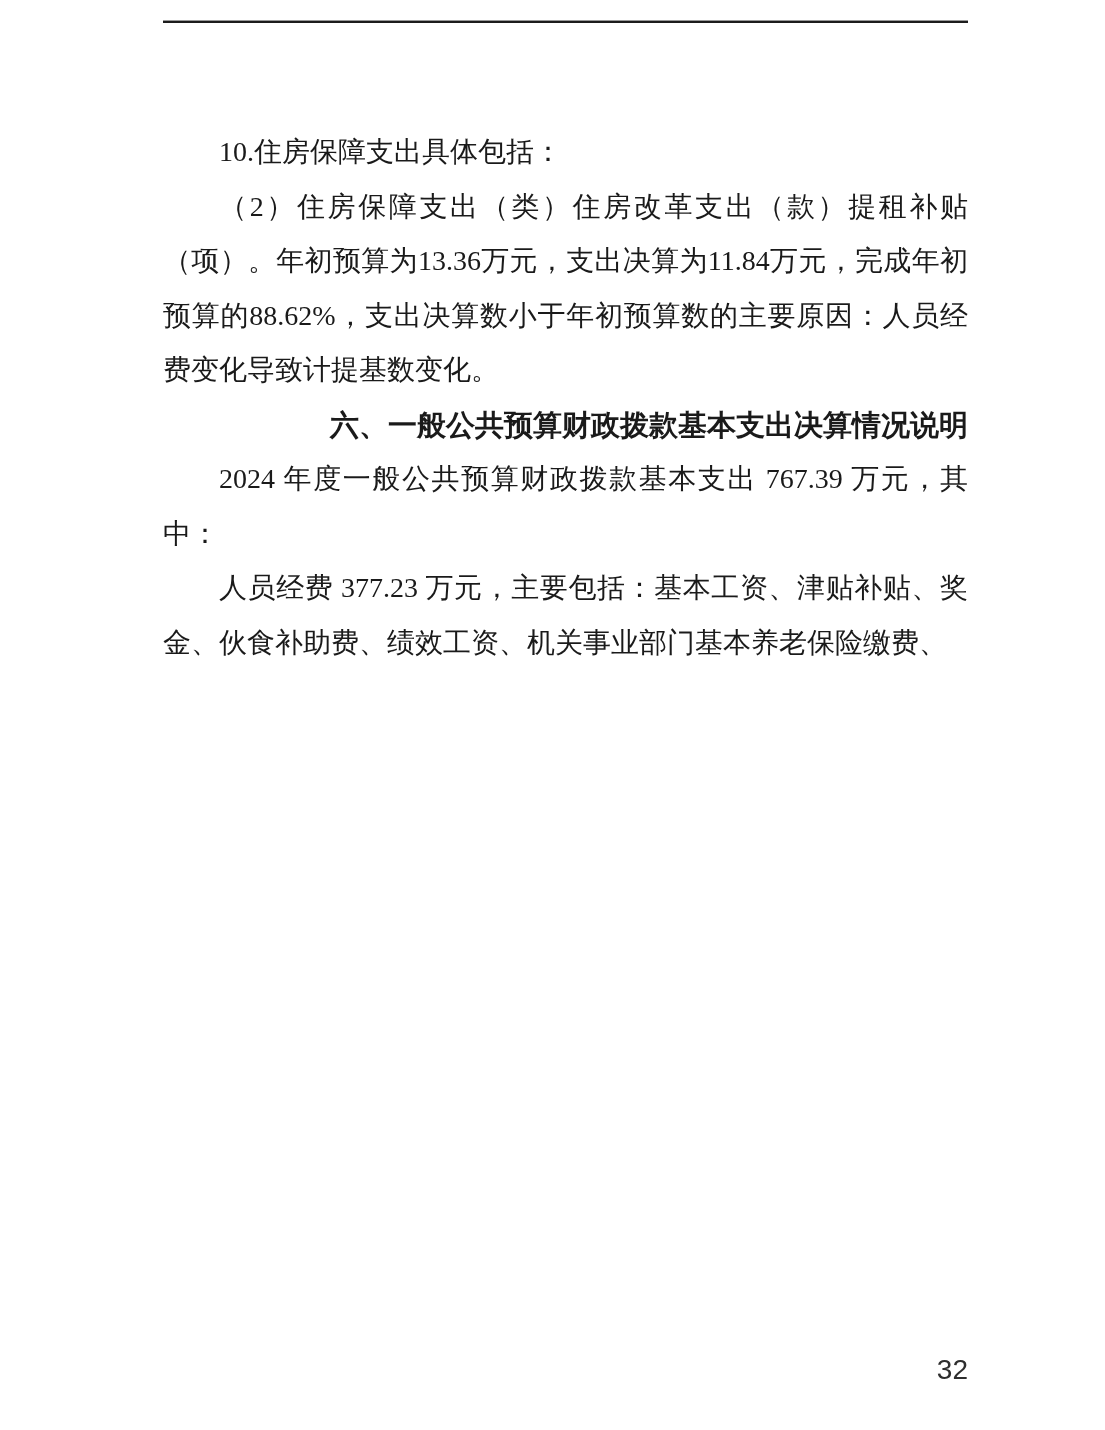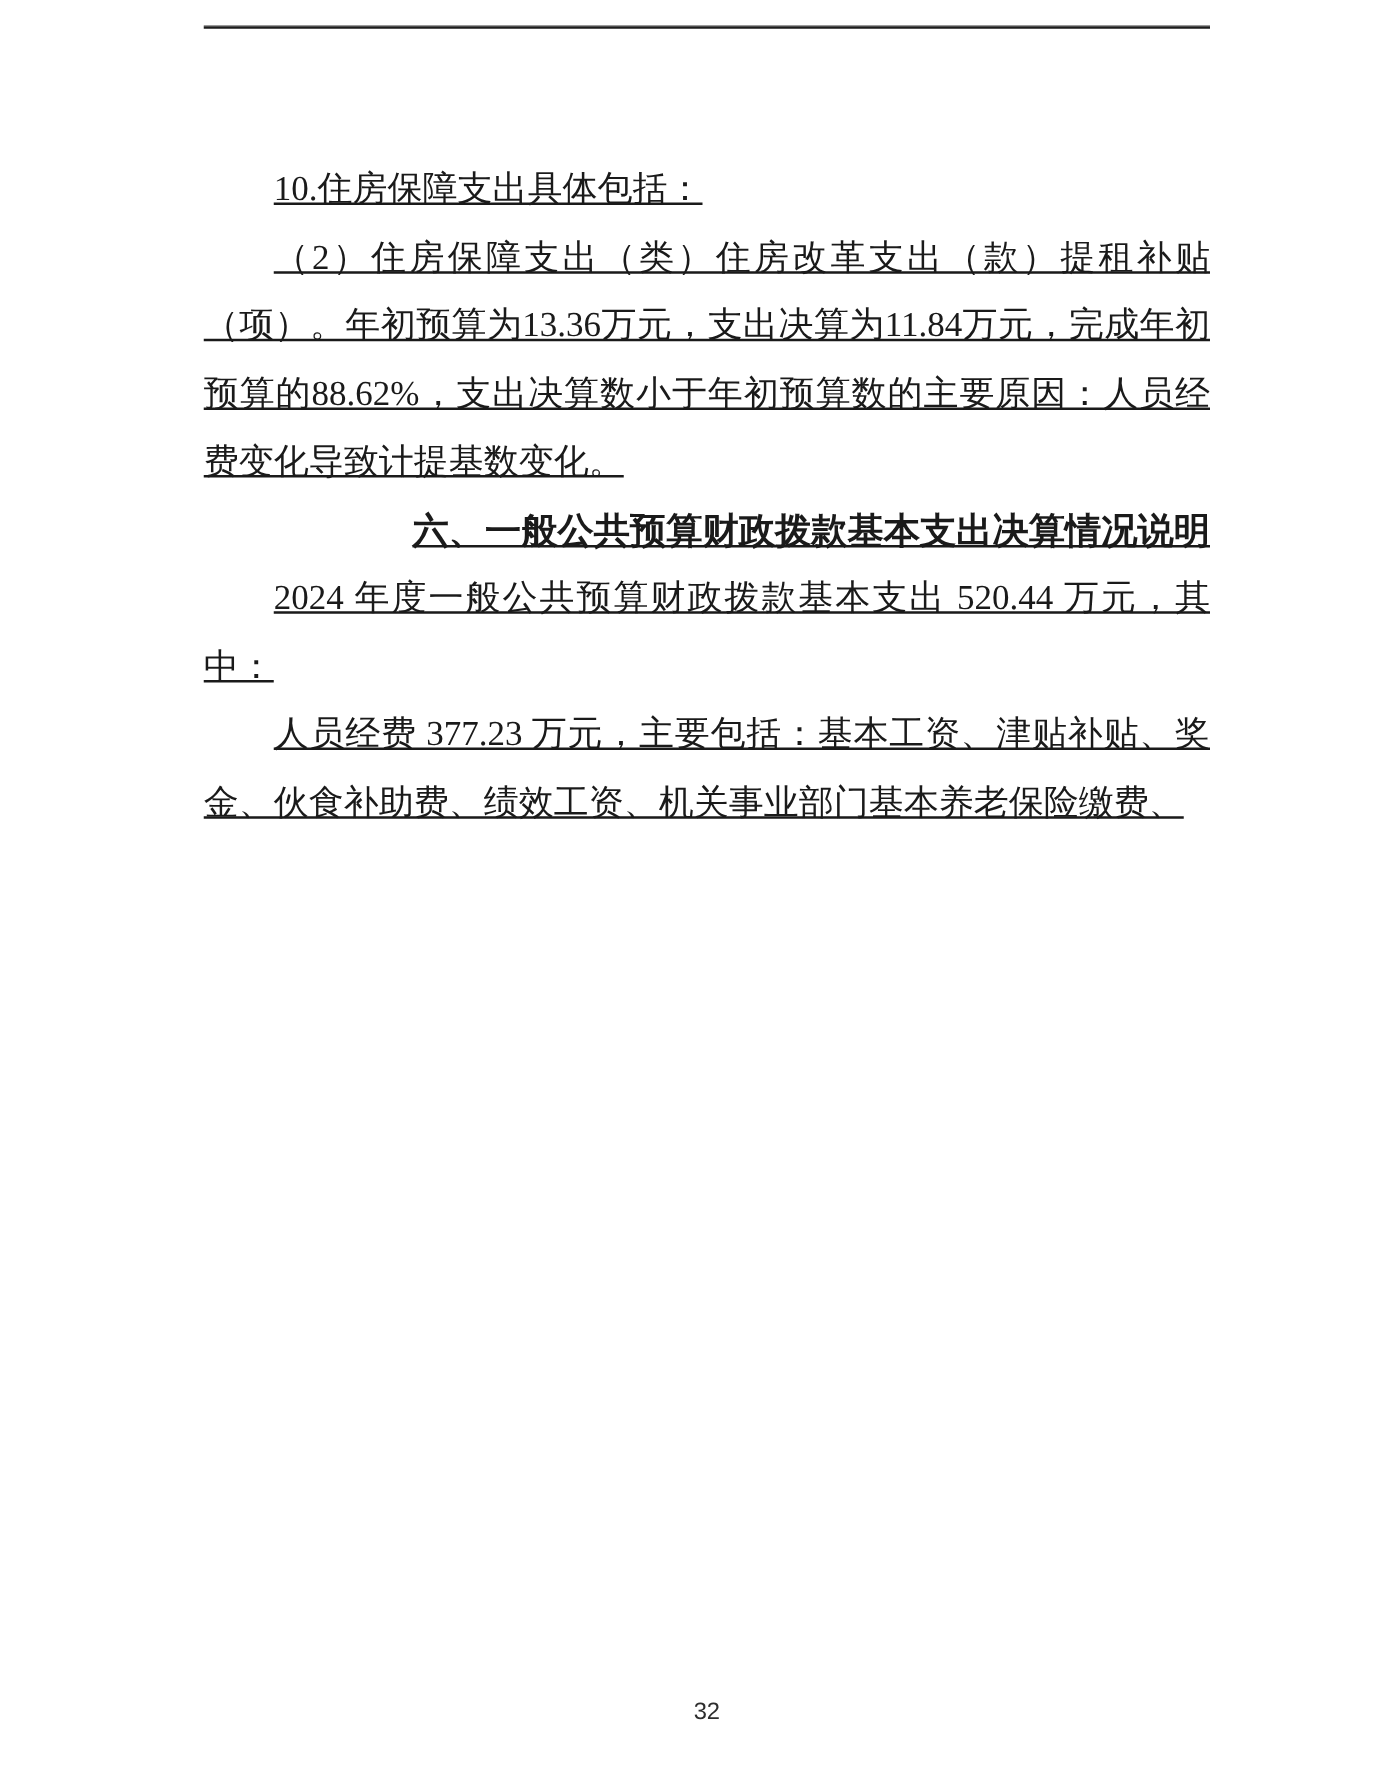--- a/index.html
+++ b/index.html
@@ -33,48 +33,47 @@
     width: 805px;
   }
   .para {
     margin: 0;
     font-size: 28px;
     line-height: 54.5px;
     text-align: justify;
     text-indent: 2em;
     word-break: break-all;
     color: #1a1a1a;
-    text-decoration: underline;
   }
   .para.heading {
     font-family: "Liberation Sans", "DejaVu Sans", sans-serif;
     font-weight: 700;
     font-size: 29px;
     text-align: right;
   }
   .footer {
     position: absolute;
     left: 163px;
     top: 1357px;
     width: 805px;
-    text-align: center;
+    text-align: right;
     font-family: "Liberation Sans", "DejaVu Sans", sans-serif;
-    font-size: 19px;
+    font-size: 28px;
     line-height: 26px;
     color: #2e2e2e;
   }
 </style>
 </head>
 <body>
 
 <div class="page">
   <div class="header-rule"></div>
   <main class="content">
       <p class="para">10.住房保障支出具体包括：</p>
       <p class="para">（2）住房保障支出（类）住房改革支出（款）提租补贴（项）。年初预算为13.36万元，支出决算为11.84万元，完成年初预算的88.62%，支出决算数小于年初预算数的主要原因：人员经费变化导致计提基数变化。</p>
       <p class="para heading">六、一般公共预算财政拨款基本支出决算情况说明</p>
-      <p class="para">2024 年度一般公共预算财政拨款基本支出 520.44 万元，其中：</p>
+      <p class="para">2024 年度一般公共预算财政拨款基本支出 767.39 万元，其中：</p>
       <p class="para">人员经费 377.23 万元，主要包括：基本工资、津贴补贴、奖金、伙食补助费、绩效工资、机关事业部门基本养老保险缴费、</p>
     </main>
   <footer class="footer">
     <span>32</span>
   </footer>
 </div>
 
 </body></html>

